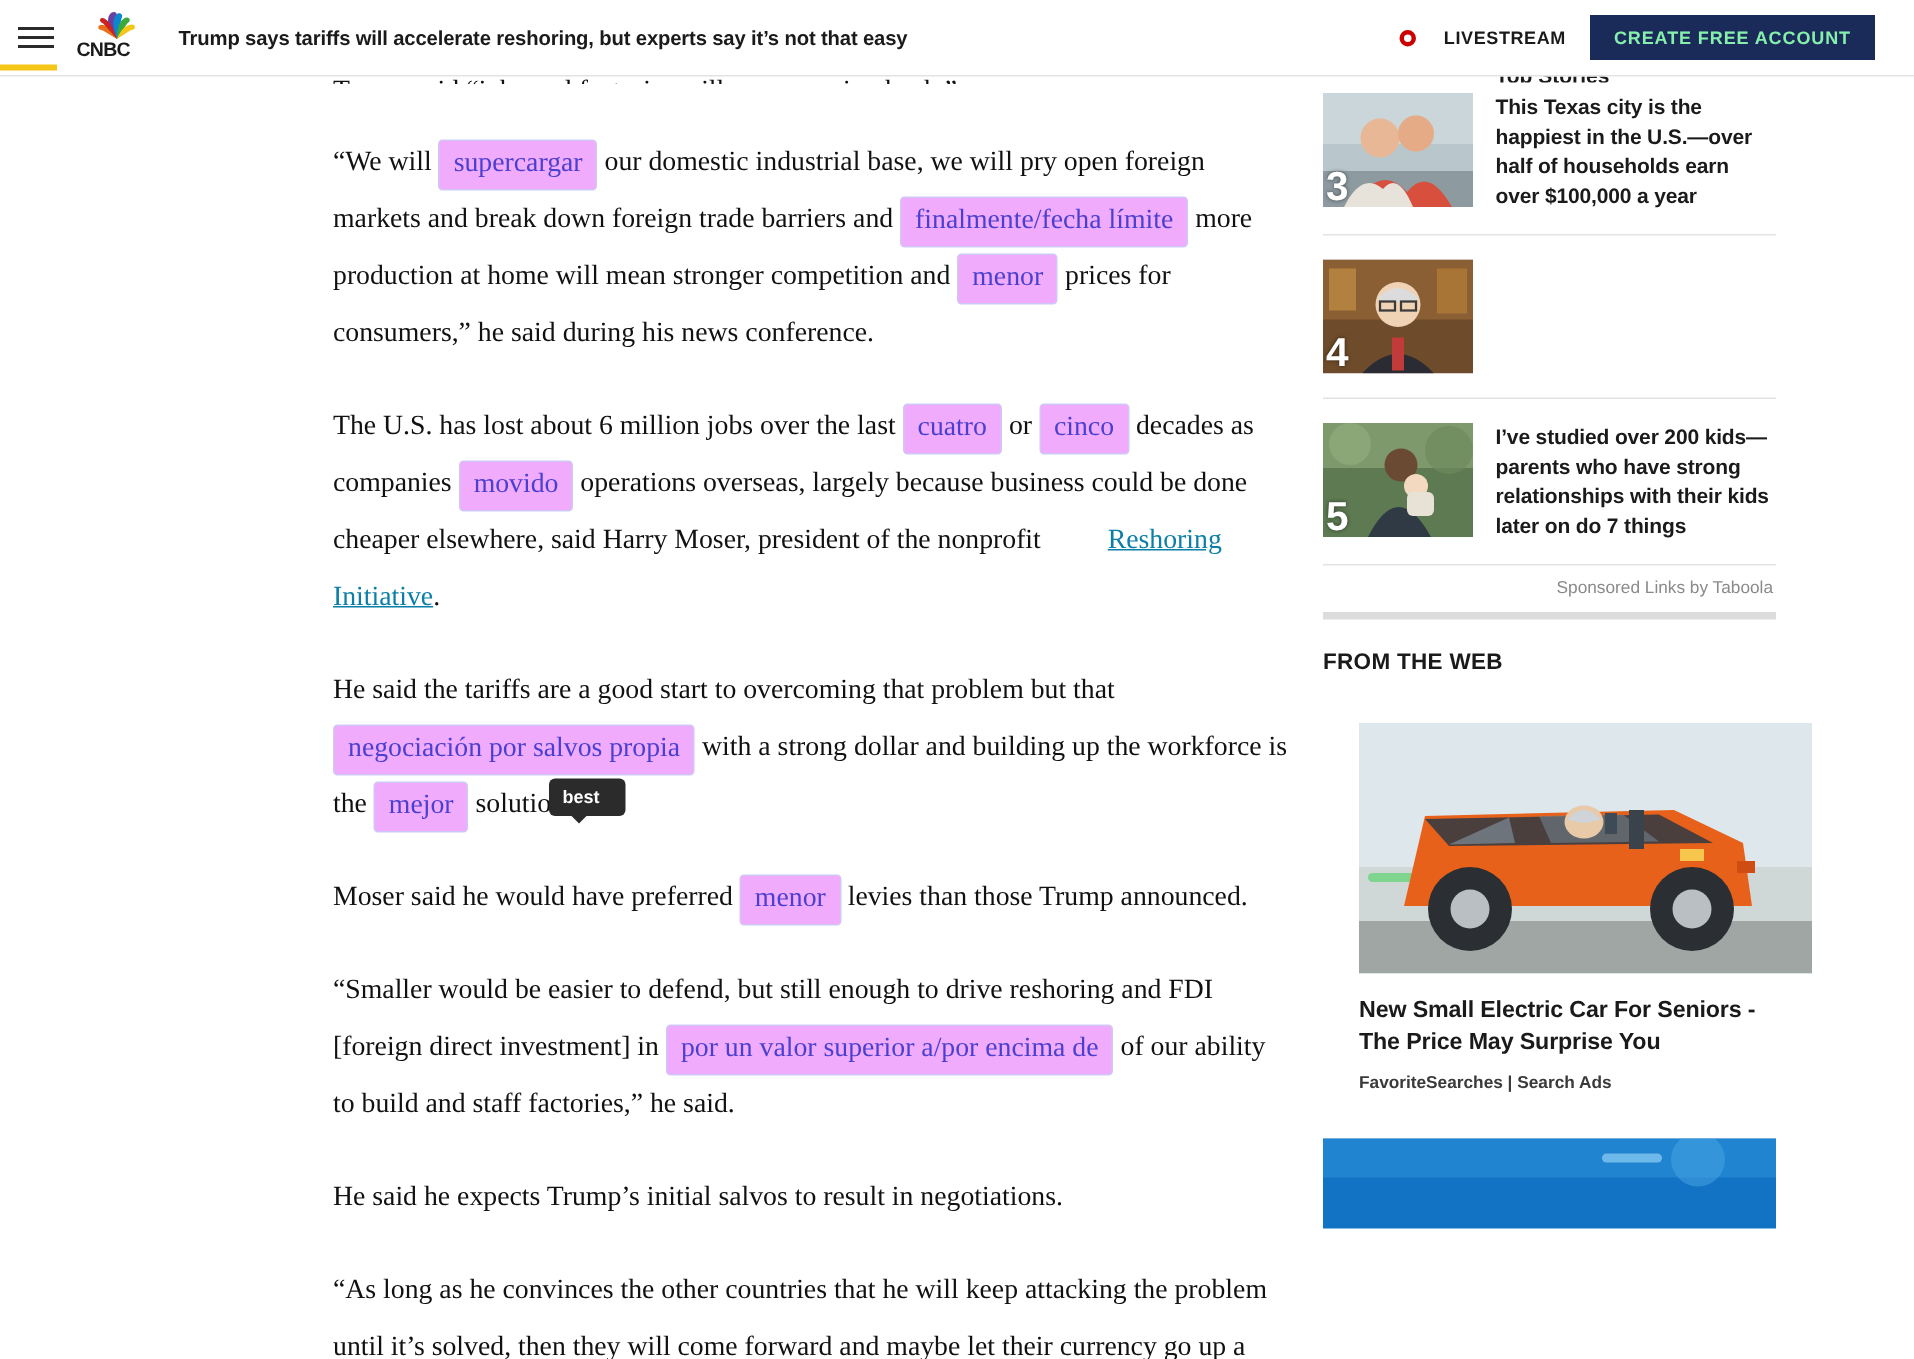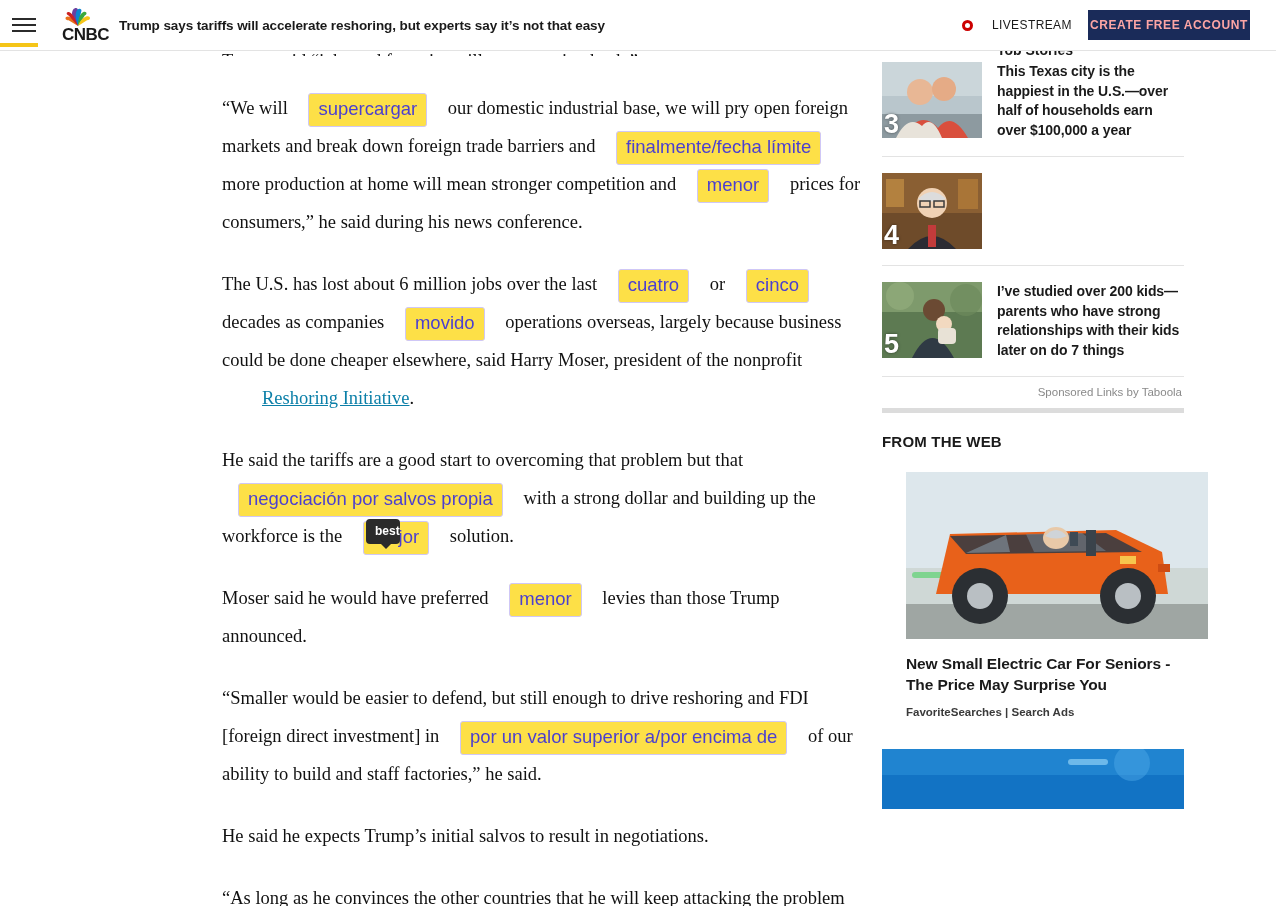--- a/index.html
+++ b/index.html
@@ -27,49 +27,49 @@
   .hamburger {
     width:40px; margin-left:9px;
     display:flex; flex-direction:column; gap:4px; cursor:pointer;
     padding-left:3px;
   }
   .hamburger span { display:block; width:24px; height:2px; background:#2b2b2b; }
 
   #logo { width:52px; height:34px; margin-left:2px; position:relative; }
   .nbc-peacock { position:absolute; left:12px; top:0px; width:30px; height:18px; }
   .cnbc-word {
-    position:absolute; left:11px; top:17px; width:52px;
-    font-size:17px; font-weight:bold; letter-spacing:-0.5px; color:#1a1a1a;
+    position:absolute; left:0; top:17px; width:52px;
+    font-size:13px; font-weight:bold; letter-spacing:-0.5px; color:#1a1a1a;
     font-family:"Liberation Sans", sans-serif;
   }
 
   #headline {
     margin-left:16px;
     font-size:13.5px; font-weight:bold; color:#1a1a1a;
     white-space:nowrap;
     letter-spacing:-0.1px;
   }
 
   #topbar-right {
     margin-left:auto; display:flex; align-items:center; gap:16px;
     padding-right:26px;
   }
   #livestream {
     display:flex; align-items:center; gap:19px;
-    font-size:12px; font-weight:normal; color:#1a1a1a; letter-spacing:0.4px;
+    font-size:12px; font-weight:bold; color:#1a1a1a; letter-spacing:0.4px;
     cursor:pointer;
   }
   .live-dot {
     width:11px; height:11px; border-radius:50%;
     background:#ffffff; border:3px solid #cc0000;
   }
   #create-account {
-    background:#1a2b59; color:#fca5a5;
+    background:#1a2b59; color:#86efac;
     font-size:12px; font-weight:bold; letter-spacing:0.6px;
-    padding:8px 2px; border:none; cursor:pointer;
+    padding:8px 16px; border:none; cursor:pointer;
   }
 
   
   #content {
     position:absolute; top:51px; left:0; width:1276px; height:855px;
     background:#ffffff;
   }
 
   
   #article {
@@ -81,41 +81,41 @@
   }
   #article p { margin:0 0 24px 0; }
   #article p.clipped {
     height:14px; overflow:hidden; margin-bottom:24px;
     position:relative; top:-9px;
   }
   .inline-link { color:#0b7fa8; text-decoration:underline;margin-left:40px; }
 
   .hl {
     display:inline-block;
-    background:#fde047;
+    background:#f0abfc;
     border:1px solid #cfc7f6;
     border-radius:3px;
     color:#4b3fd0;
-    font-family:Liberation Sans, sans-serif;
+    font-family:Liberation Serif, serif;
     padding:1px 9px 3px 9px;
     line-height:28px;
-    margin:0 16px;
+    margin:0 0;
     position:relative;
     top:1px;
     cursor:pointer;
   }
 
   
   #tooltip {
     position:absolute;
     left:366px; top:468px;
     background:#2b2b2b; color:#ffffff;
     font-family:"Liberation Sans", sans-serif;
     font-size:12px; font-weight:bold;
-    padding:5px 0 6px 9px;
+    padding:5px 17px 6px 9px;
     border-radius:4px;
     z-index:30;
     line-height:normal;
   }
   #tooltip:after {
     content:"";
     position:absolute; left:14px; bottom:-5px;
     border-left:6px solid transparent;
     border-right:6px solid transparent;
     border-top:6px solid #2b2b2b;
@@ -167,21 +167,21 @@
   }
   .thick-rule {
     margin-top:10px; height:5px; background:#dcdcdc; width:302px;
   }
   .fromweb-title {
     font-family:"Liberation Sans", sans-serif;
     font-size:15px; font-weight:bold; color:#1a1a1a;
     letter-spacing:0.2px;
     margin-top:20px;
   }
-  .ad-card { margin-top:22px; cursor:pointer;padding-left:24px; }
+  .ad-card { margin-top:32px; cursor:pointer;padding-left:24px; }
   .ad-image {
     width:302px; height:167px; position:relative; overflow:hidden;
     background:linear-gradient(#dfe9ee,#cfdde4);
   }
   .ad-headline {
     font-family:"Liberation Sans", sans-serif;
     font-size:15.5px; font-weight:bold; color:#1a1a1a;
     line-height:21px; margin-top:14px;
     letter-spacing:-0.1px;
   }

